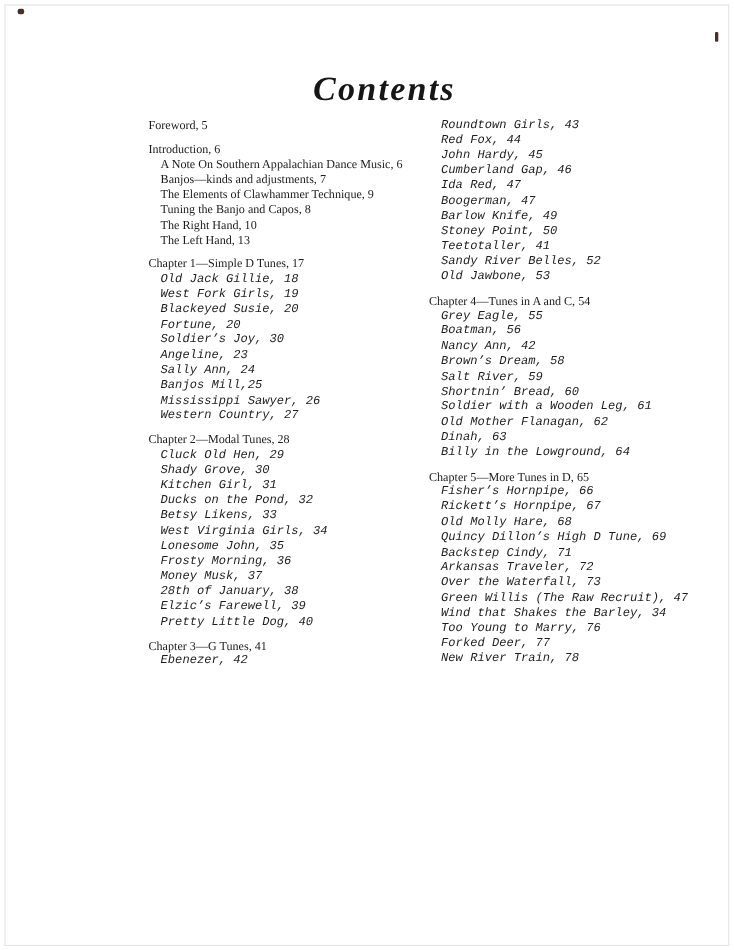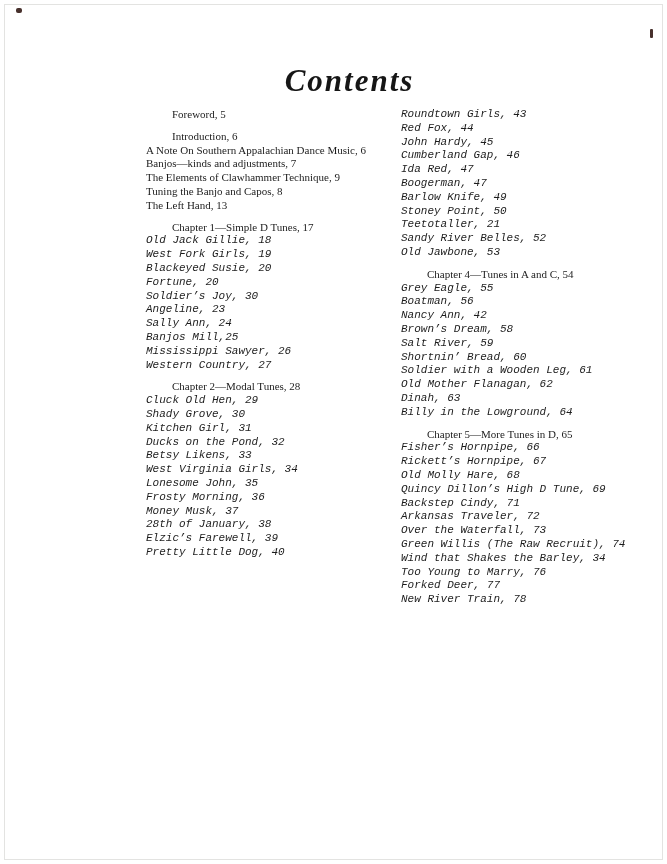--- a/index.html
+++ b/index.html
@@ -48,21 +48,21 @@
   .col {
     position: absolute;
     top: 108px;
     font-size: 11px;
     line-height: 13.8px;
   }
   #col-left  { left: 135px; width: 252px; }
   #col-right { left: 390px; width: 268px; }
   .section { margin-bottom: 8px; }
   .entry { white-space: nowrap; }
-  .heading { font-style: normal; margin-left: 37px; }
+  .heading { font-style: normal; }
   .item { padding-left: 11px; }
   .item.italic { font-style: italic; font-family: Liberation Mono, monospace; }
   .item.roman  { font-style: normal; }
 </style>
 </head>
 <body>
 
 <div class="page">
   <div class="scan-edge"></div>
   <div class="speck speck-tl"></div>
@@ -73,20 +73,21 @@
   <div class="col" id="col-left">
       <div class="section">
         <div class="entry heading">Foreword, 5</div>
       </div>
       <div class="section">
         <div class="entry heading">Introduction, 6</div>
         <div class="entry item roman">A Note On Southern Appalachian Dance Music, 6</div>
         <div class="entry item roman">Banjos—kinds and adjustments, 7</div>
         <div class="entry item roman">The Elements of Clawhammer Technique, 9</div>
         <div class="entry item roman">Tuning the Banjo and Capos, 8</div>
+        <div class="entry item roman">The Right Hand, 10</div>
         <div class="entry item roman">The Left Hand, 13</div>
       </div>
       <div class="section">
         <div class="entry heading">Chapter 1—Simple D Tunes, 17</div>
         <div class="entry item italic">Old Jack Gillie, 18</div>
         <div class="entry item italic">West Fork Girls, 19</div>
         <div class="entry item italic">Blackeyed Susie, 20</div>
         <div class="entry item italic">Fortune, 20</div>
         <div class="entry item italic">Soldier’s Joy, 30</div>
         <div class="entry item italic">Angeline, 23</div>
@@ -103,32 +104,36 @@
         <div class="entry item italic">Ducks on the Pond, 32</div>
         <div class="entry item italic">Betsy Likens, 33</div>
         <div class="entry item italic">West Virginia Girls, 34</div>
         <div class="entry item italic">Lonesome John, 35</div>
         <div class="entry item italic">Frosty Morning, 36</div>
         <div class="entry item italic">Money Musk, 37</div>
         <div class="entry item italic">28th of January, 38</div>
         <div class="entry item italic">Elzic’s Farewell, 39</div>
         <div class="entry item italic">Pretty Little Dog, 40</div>
       </div>
+      <div class="section">
+        <div class="entry heading">Chapter 3—G Tunes, 41</div>
+        <div class="entry item italic">Ebenezer, 42</div>
+      </div>
     </div>
   <div class="col" id="col-right">
       <div class="section">
         <div class="entry item italic">Roundtown Girls, 43</div>
         <div class="entry item italic">Red Fox, 44</div>
         <div class="entry item italic">John Hardy, 45</div>
         <div class="entry item italic">Cumberland Gap, 46</div>
         <div class="entry item italic">Ida Red, 47</div>
         <div class="entry item italic">Boogerman, 47</div>
         <div class="entry item italic">Barlow Knife, 49</div>
         <div class="entry item italic">Stoney Point, 50</div>
-        <div class="entry item italic">Teetotaller, 21</div>
+        <div class="entry item italic">Teetotaller, 41</div>
         <div class="entry item italic">Sandy River Belles, 52</div>
         <div class="entry item italic">Old Jawbone, 53</div>
       </div>
       <div class="section">
         <div class="entry heading">Chapter 4—Tunes in A and C, 54</div>
         <div class="entry item italic">Grey Eagle, 55</div>
         <div class="entry item italic">Boatman, 56</div>
         <div class="entry item italic">Nancy Ann, 42</div>
         <div class="entry item italic">Brown’s Dream, 58</div>
         <div class="entry item italic">Salt River, 59</div>
@@ -140,20 +145,20 @@
       </div>
       <div class="section">
         <div class="entry heading">Chapter 5—More Tunes in D, 65</div>
         <div class="entry item italic">Fisher’s Hornpipe, 66</div>
         <div class="entry item italic">Rickett’s Hornpipe, 67</div>
         <div class="entry item italic">Old Molly Hare, 68</div>
         <div class="entry item italic">Quincy Dillon’s High D Tune, 69</div>
         <div class="entry item italic">Backstep Cindy, 71</div>
         <div class="entry item italic">Arkansas Traveler, 72</div>
         <div class="entry item italic">Over the Waterfall, 73</div>
-        <div class="entry item italic">Green Willis (The Raw Recruit), 74</div>
+        <div class="entry item italic">Green Willis (The Raw Recruit), 47</div>
         <div class="entry item italic">Wind that Shakes the Barley, 34</div>
         <div class="entry item italic">Too Young to Marry, 76</div>
         <div class="entry item italic">Forked Deer, 77</div>
         <div class="entry item italic">New River Train, 78</div>
       </div>
     </div>
 </div>
 
 </body></html>

